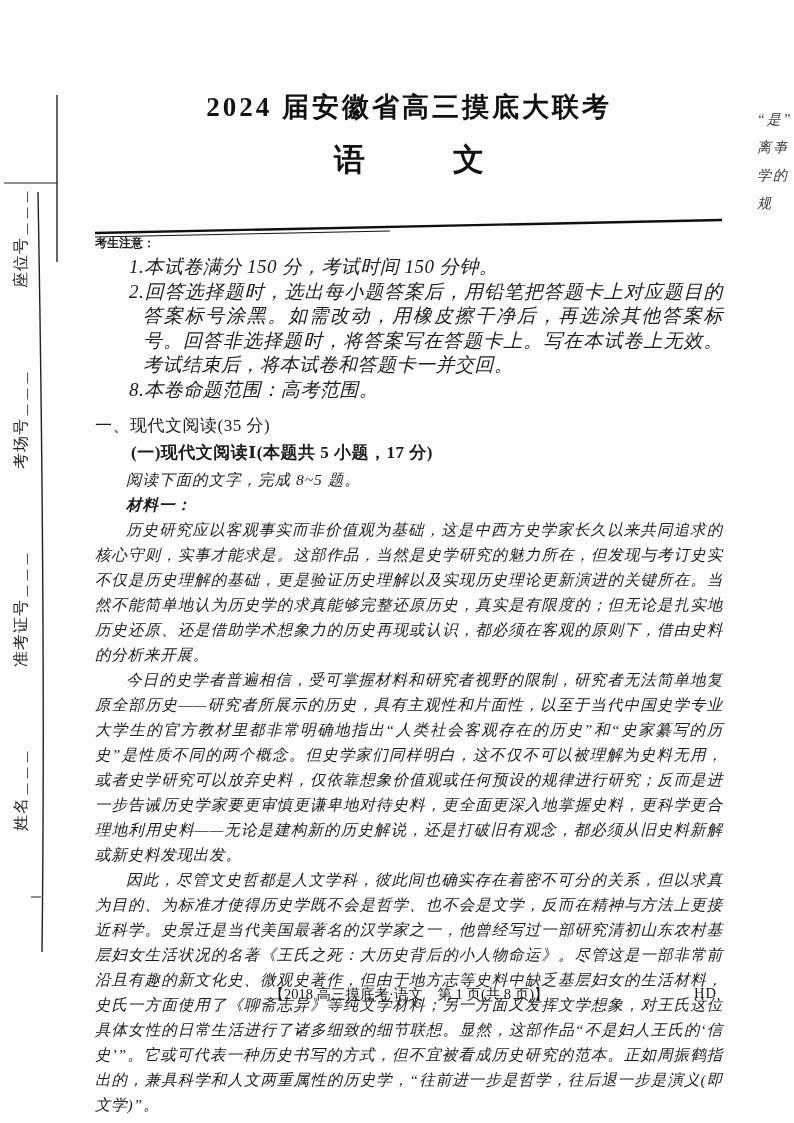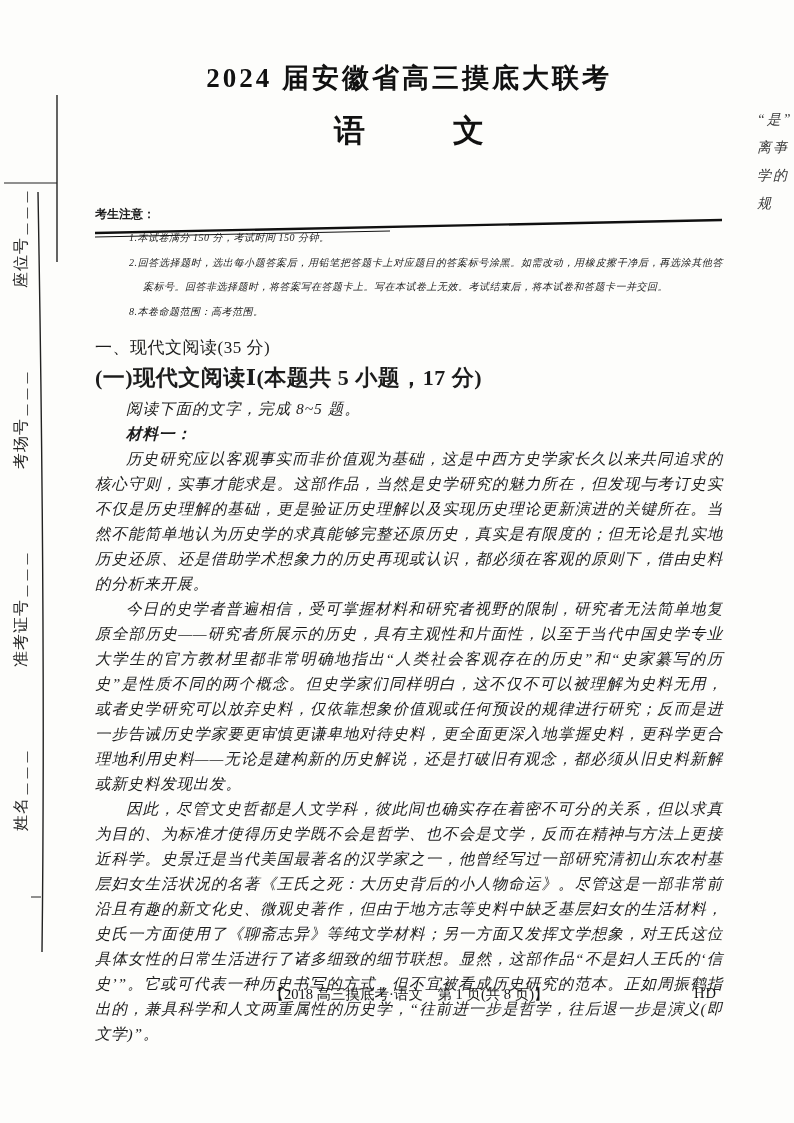--- a/index.html
+++ b/index.html
@@ -25,38 +25,38 @@
   
   .marginalia {
     position: absolute; left: 757px; top: 106px; width: 60px;
     font-style: italic; font-size: 14px; line-height: 28px; color: #3a3a3a;
     letter-spacing: 2px; white-space: nowrap;
   }
 
   .content { position: absolute; left: 95px; top: 0; width: 628px; }
 
   .exam-title {
-    margin-top: 60px; text-align: center;
+    margin-top: 89px; text-align: center;
     font-size: 27px; font-weight: 700; letter-spacing: 3px; color: #111;
   }
   .subject-row {
     margin-top: 14px; display: flex; justify-content: center; gap: 88px;
     font-size: 31px; font-weight: 700; color: #111;
   }
 
   .notice-heading { margin-top: 54px; font-size: 12px; font-weight: 700; }
   .notice-list { margin-top: 3px; padding-left: 34px; }
   .notice-item {
-    font-style: italic; font-size: 10px; line-height: 24.5px;
+    font-style: italic; font-size: 19px; line-height: 24.5px;
     letter-spacing: 0.5px; text-align: justify;
     padding-left: 14px; text-indent: -14px;
   }
 
   .section-heading { margin-top: 12px; font-size: 17px; font-weight: 400; letter-spacing: 0.5px; }
-  .subsection-heading { margin-top: 4px; font-size: 22px; font-weight: 700; letter-spacing: 0.5px; }
+  .subsection-heading { margin-top: 4px; font-size: 17px; font-weight: 700; letter-spacing: 0.5px; margin-left: 36px; }
   .instruction { margin-top: 3px; font-style: italic; font-size: 15.5px; line-height: 25px; text-indent: 2em; letter-spacing: 1px; }
   .material-label { font-style: italic; font-weight: 700; font-size: 15.5px; line-height: 25px; text-indent: 2em; letter-spacing: 1px; }
 
   .material-paragraph {
     font-style: italic; font-size: 15.5px; line-height: 25px;
     text-indent: 2em; text-align: justify; letter-spacing: 0.8px; color: #1c1c1c;
   }
 
   .footer {
     position: absolute; left: 95px; top: 985px; width: 628px;

